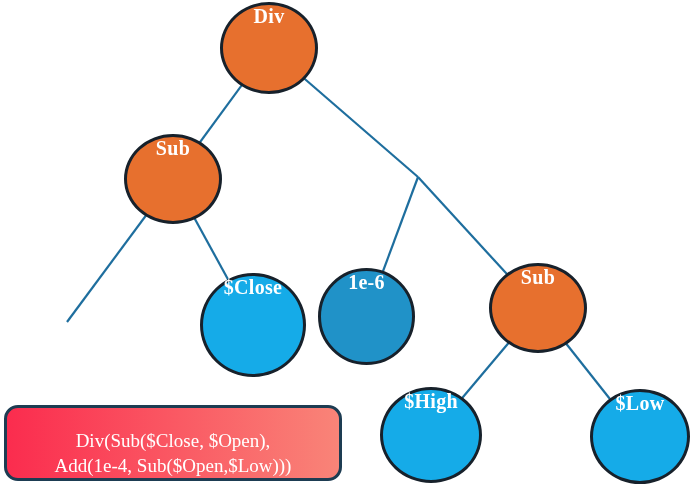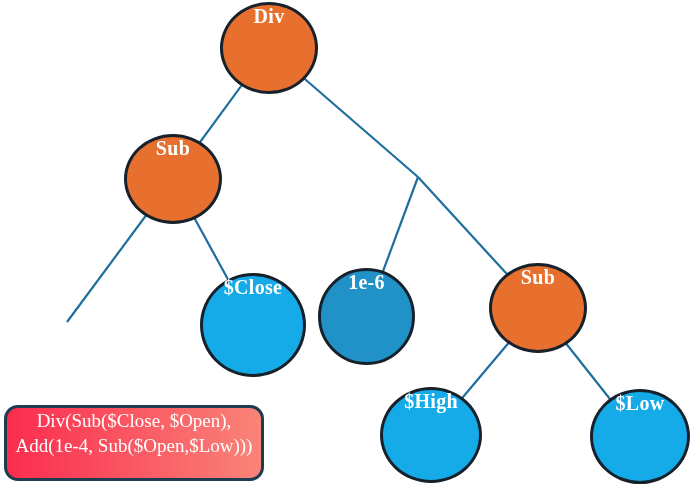--- a/index.html
+++ b/index.html
@@ -51,33 +51,33 @@
   #n-open  { left: 200px; top: 273px; width: 106px; height: 104px; }
   #n-1e4   { left: 318px; top: 268px; width:  97px; height:  97px; }
   #n-sub2  { left: 489px; top: 263px; width:  98px; height:  90px; }
   #n-high  { left: 380px; top: 387px; width: 102px; height:  96px; }
   #n-low   { left: 590px; top: 389px; width: 100px; height:  95px; }
 
   .formula-box {
     position: absolute;
     left: 4px;
     top: 405px;
-    width: 260px;
+    width: 338px;
     height: 76px;
     box-sizing: border-box;
     border: 3px solid #1D3C52;
     border-radius: 14px;
     background: linear-gradient(to right, #FB2C4E 0%, #F98478 100%);
     color: #ffffff;
     font-size: 19px;
     line-height: 1.32;
     display: flex;
     flex-direction: column;
     align-items: center;
-    justify-content: flex-start;
+    justify-content: flex-end;
     text-align: center;
     white-space: nowrap;
   }
 </style>
 </head>
 <body>
 
 <div class="canvas">
 
   <svg class="edges" width="697" height="486" viewBox="0 0 697 486">

